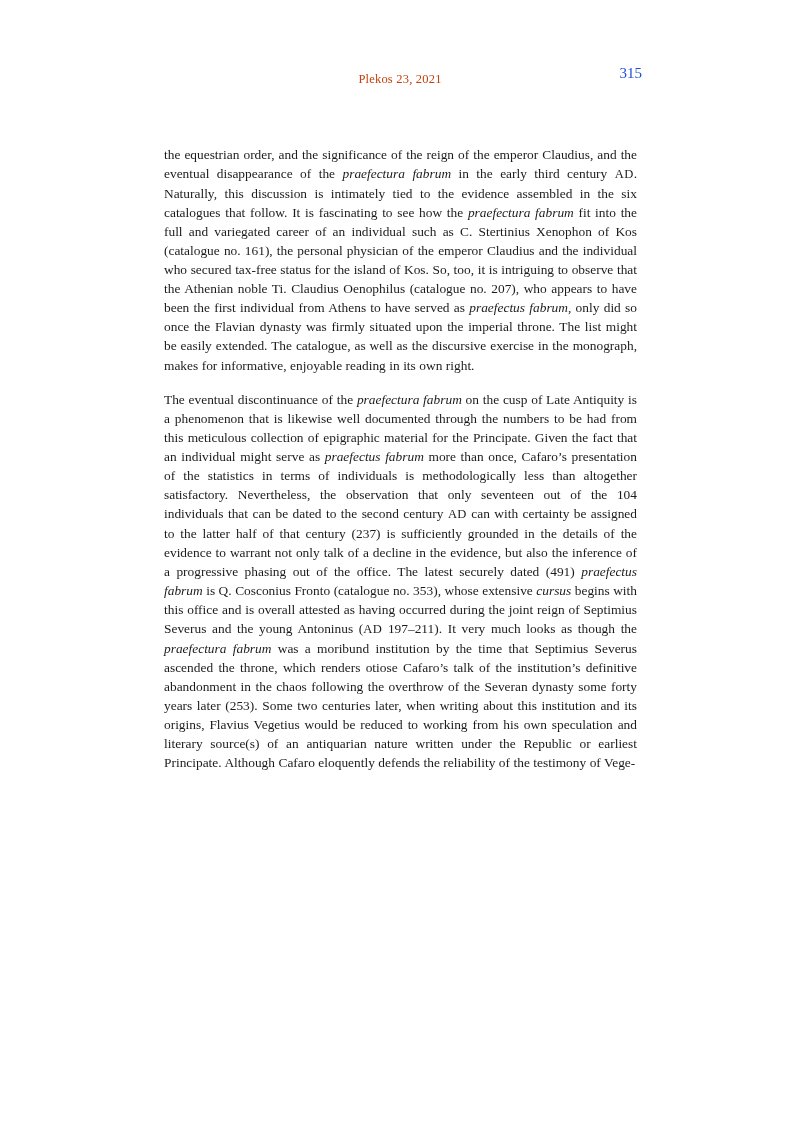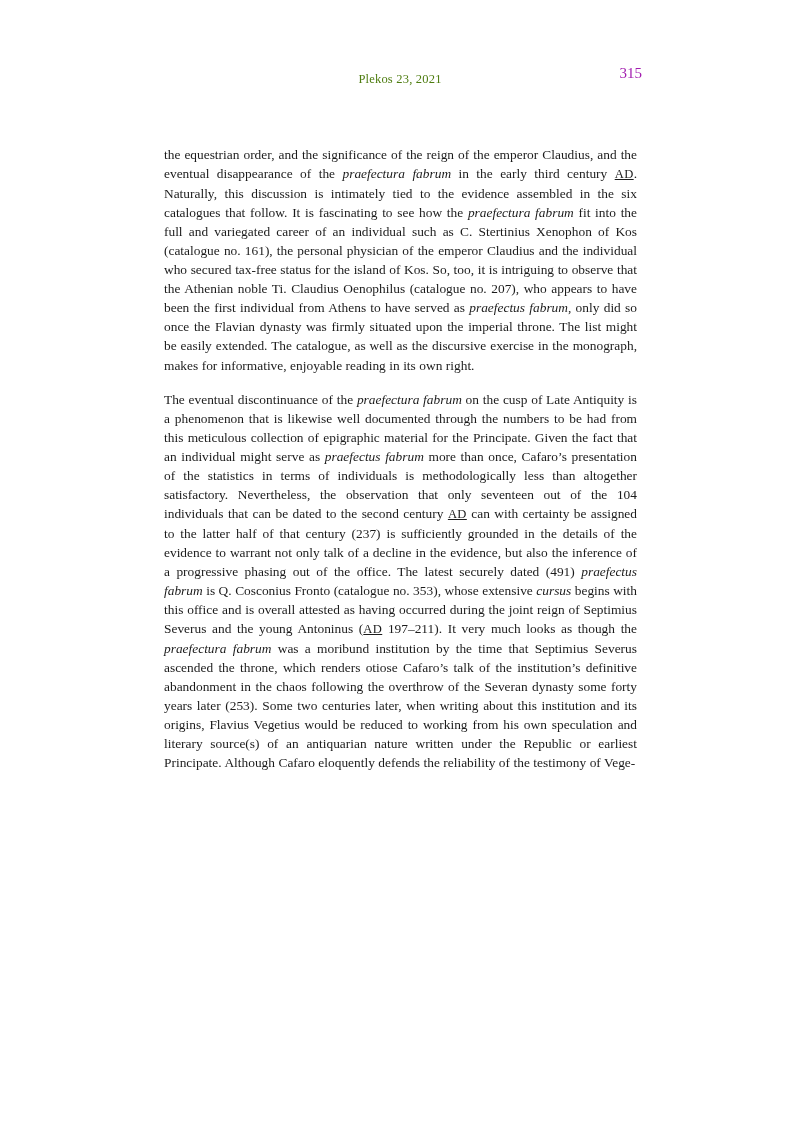--- a/index.html
+++ b/index.html
@@ -35,29 +35,29 @@
     height: 18px;
   }
   .running-head .journal {
     position: absolute;
     left: 0;
     top: 0;
     width: 472px;
     text-align: center;
     font-size: 12.5px;
     letter-spacing: 0.2px;
-    color: #4d7c0f;
+    color: #c2410c;
     white-space: nowrap;
   }
   .running-head .folio {
     position: absolute;
     right: -6px;
     top: -7px;
     font-size: 15px;
-    color: #a21caf;
+    color: #1d4ed8;
     text-align: right;
     white-space: nowrap;
   }
 
   
   .textcolumn {
     position: absolute;
     left: 164px;
     top: 145px;
     width: 473px;
@@ -83,21 +83,20 @@
 
   
 
   i, em, .lat {
   }
 
   .smallcaps {
     font-variant: small-caps;
     font-size: 0.94em;
     letter-spacing: 0.03em;
-    text-decoration: underline;
   }
 </style>
 </head>
 <body>
 
 <div class="page">
 
   <div class="running-head">
     <span class="journal">Plekos 23, 2021</span>
     <span class="folio">315</span>

